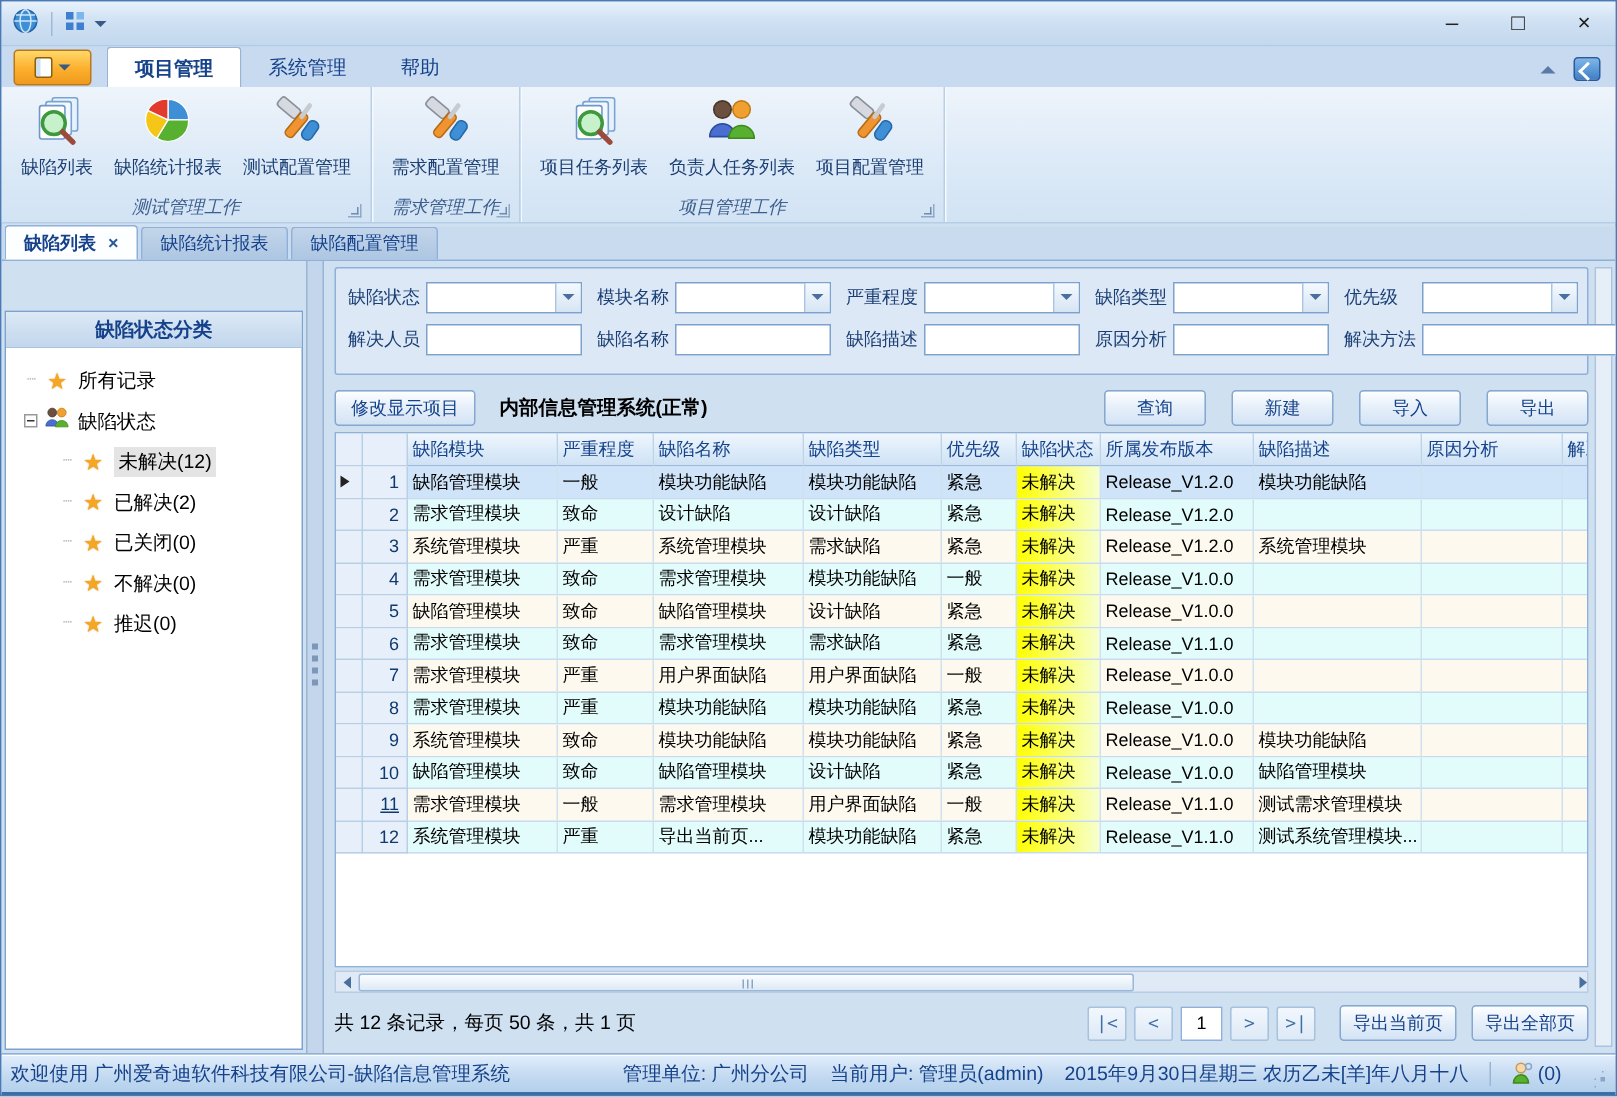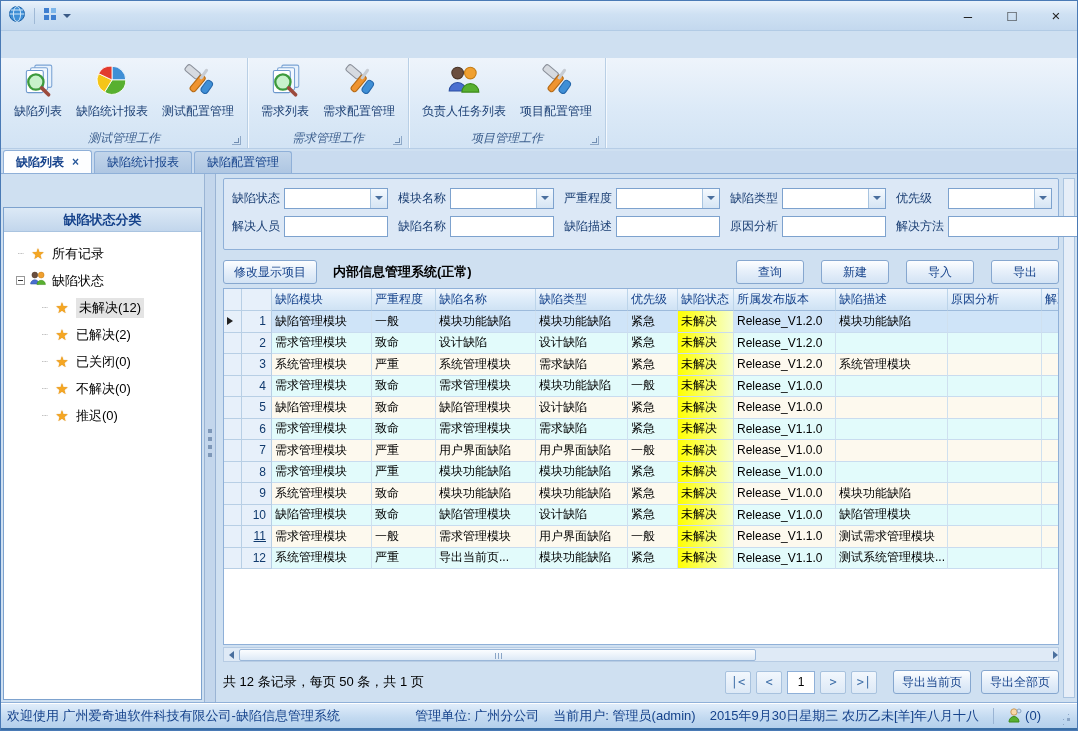--- a/index.html
+++ b/index.html
@@ -167,20 +167,35 @@
       </span>
       <span class="caret-down"></span>
     </div>
     <div class="win-controls">
       <span class="win-btn">–</span>
       <span class="win-btn">□</span>
       <span class="win-btn">×</span>
     </div>
   </div>
 
+  <div class="menubar">
+    <div class="app-btn">
+      <span class="menu-glyph"></span>
+      <span class="caret-down"></span>
+    </div>
+    <div id="menu-tabs" style="display:flex;align-items:flex-end;">
+        <div class="menu-tab active">项目管理</div>
+        <div class="menu-tab">系统管理</div>
+        <div class="menu-tab">帮助</div>
+      </div>
+    <div class="menubar-right">
+      <span class="chevron-up"></span>
+      <span class="help-app-icon"></span>
+    </div>
+  </div>
 
   <div class="ribbon" id="ribbon">
       <div class="ribbon-group">
         <div class="ribbon-buttons">
           <div class="ribbon-btn">
             <span class="ic">
               <span><svg width="36" height="36" viewBox="0 0 34 34">
                   <rect x="14" y="2" width="16" height="21" rx="1.5" fill="#e8f2fc" stroke="#7aa3d4"></rect>
                   <rect x="10" y="4.5" width="16" height="21" rx="1.5" fill="#f2f8ff" stroke="#7aa3d4"></rect>
                   <rect x="6" y="7" width="16" height="21" rx="1.5" fill="#ffffff" stroke="#6c98cc"></rect>
@@ -215,45 +230,45 @@
             <span class="lbl">测试配置管理</span>
           </div>
         </div>
         <div class="group-footer">测试管理工作<span class="dlg-launcher"></span></div>
       </div>
       <div class="ribbon-group">
         <div class="ribbon-buttons">
           <div class="ribbon-btn">
             <span class="ic">
               <span><svg width="36" height="36" viewBox="0 0 34 34">
+                  <rect transform="rotate(40 12 9)" x="4" y="5" width="15" height="7" rx="2" fill="#d6dae0" stroke="#8a8f99"></rect>
+                  <rect transform="rotate(40 16 20)" x="13" y="10" width="6" height="18" rx="2.5" fill="#ef9430" stroke="#b56a14"></rect>
+                  <line x1="25" y1="7" x2="20" y2="14" stroke="#c7ccd3" stroke-width="3" stroke-linecap="round"></line>
+                  <rect transform="rotate(35 25 23)" x="21.5" y="16" width="7" height="13" rx="3.2" fill="#3f8fd6" stroke="#2567ab"></rect>
+                </svg></span>
+            </span>
+            <span class="lbl">需求配置管理</span>
+          </div>
+        </div>
+        <div class="group-footer">需求管理工作<span class="dlg-launcher"></span></div>
+      </div>
+      <div class="ribbon-group">
+        <div class="ribbon-buttons">
+          <div class="ribbon-btn">
+            <span class="ic">
+              <span><svg width="36" height="36" viewBox="0 0 34 34">
                   <rect x="14" y="2" width="16" height="21" rx="1.5" fill="#e8f2fc" stroke="#7aa3d4"></rect>
                   <rect x="10" y="4.5" width="16" height="21" rx="1.5" fill="#f2f8ff" stroke="#7aa3d4"></rect>
                   <rect x="6" y="7" width="16" height="21" rx="1.5" fill="#ffffff" stroke="#6c98cc"></rect>
                   <circle cx="15" cy="18" r="7.2" fill="#bdeec2" fill-opacity="0.85" stroke="#3c9a3c" stroke-width="2.2"></circle>
                   <line x1="20.5" y1="23.5" x2="27" y2="30" stroke="#9c4a3c" stroke-width="3.4" stroke-linecap="round"></line>
                 </svg></span>
             </span>
-            <span class="lbl">需求列表</span>
-          </div>
-          <div class="ribbon-btn">
-            <span class="ic">
-              <span><svg width="36" height="36" viewBox="0 0 34 34">
-                  <rect transform="rotate(40 12 9)" x="4" y="5" width="15" height="7" rx="2" fill="#d6dae0" stroke="#8a8f99"></rect>
-                  <rect transform="rotate(40 16 20)" x="13" y="10" width="6" height="18" rx="2.5" fill="#ef9430" stroke="#b56a14"></rect>
-                  <line x1="25" y1="7" x2="20" y2="14" stroke="#c7ccd3" stroke-width="3" stroke-linecap="round"></line>
-                  <rect transform="rotate(35 25 23)" x="21.5" y="16" width="7" height="13" rx="3.2" fill="#3f8fd6" stroke="#2567ab"></rect>
-                </svg></span>
-            </span>
-            <span class="lbl">需求配置管理</span>
-          </div>
-        </div>
-        <div class="group-footer">需求管理工作<span class="dlg-launcher"></span></div>
-      </div>
-      <div class="ribbon-group">
-        <div class="ribbon-buttons">
+            <span class="lbl">项目任务列表</span>
+          </div>
           <div class="ribbon-btn">
             <span class="ic">
               <span><svg width="36" height="36" viewBox="0 0 34 34">
                   <circle cx="11" cy="9.5" r="5.5" fill="#6b4f3f" stroke="#4a3426"></circle>
                   <path d="M3,26.5 a8,8 0 0 1 16,0 Z" fill="#4a6fd0" stroke="#2b4fa0"></path>
                   <circle cx="23" cy="9.5" r="5.5" fill="#f0a030" stroke="#c47c14"></circle>
                   <path d="M15,27.5 a8,8 0 0 1 16,0 Z" fill="#58b030" stroke="#3c8a18"></path>
                 </svg></span>
             </span>
             <span class="lbl">负责人任务列表</span>

